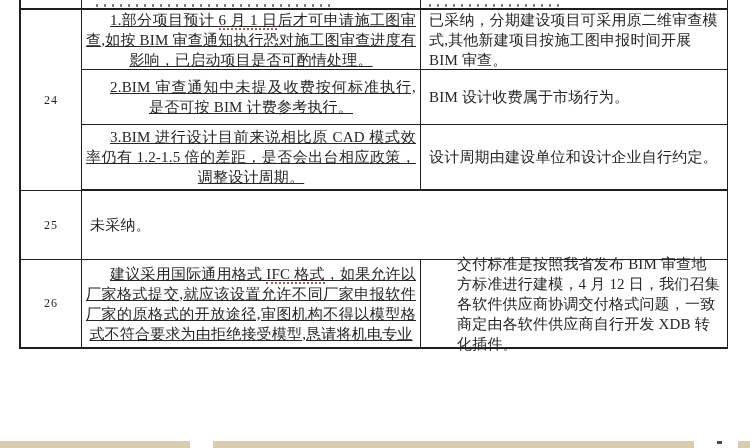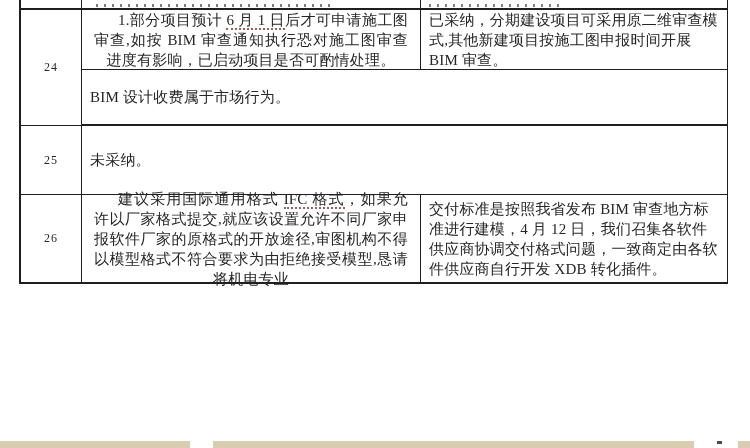--- a/index.html
+++ b/index.html
@@ -20,25 +20,25 @@
   .f1{left:14px;width:240px;}
   .f2{left:8px;width:132px;}
 
   .group{display:flex;border-bottom:1px solid var(--border);}
   .group.last{border-bottom-width:2px;}
   .numcell{width:60px;border-right:1px solid var(--border);display:flex;align-items:center;justify-content:center;font-size:12px;letter-spacing:1px;}
   .subcol{flex:1;display:flex;flex-direction:column;}
   .subrow{display:flex;}
   .subrow.bb{border-bottom:1px solid var(--border);}
   .s1{height:59px;}.s2{height:54px;}.s3{height:64px;}.s4{height:92px;}
-  .s25{height:68px;}.s26{height:87px;}
+  .s25{height:68px;}.s26{height:87px;gap:28px;}
 
   .qcell{width:339px;box-sizing:border-box;border-right:1px solid var(--border);display:flex;align-items:center;padding:1px 4px;}
   .acell{flex:1;display:flex;align-items:center;padding:2px 6px 2px 8px;}
-  .qp{margin:8px;width:100%;font-size:15px;line-height:20px;letter-spacing:.2px;text-align:justify;text-align-last:center;text-indent:24px;}
+  .qp{margin:0;width:100%;font-size:15px;line-height:20px;letter-spacing:.2px;text-align:justify;text-align-last:center;text-indent:24px;text-decoration:underline;}
   .ap{margin:0;width:100%;font-size:15px;line-height:20px;letter-spacing:.2px;text-align:left;}
   .squiggle{border-bottom:2px dotted var(--squiggle);}
 
   
   .strip{position:absolute;left:0;top:441px;width:750px;height:7px;background:var(--strip);}
   .notch{position:absolute;top:0;height:7px;background:#ffffff;}
   .n1{left:190px;width:23px;}
   .n2{left:694px;width:44px;}
   .tick{position:absolute;left:23px;top:0;width:5px;height:3px;background:#4a4a4a;}
 </style>
@@ -63,22 +63,33 @@
       <div class="subcol">
         <div class="subrow bb s1">
           <div class="qcell">
               <p class="qp"><span>1.部分项目预计 </span><span class="squiggle">6 月 1 日</span><span>后才可申请施工图审查,如按 BIM 审查通知执行恐对施工图审查进度有影响，已启动项目是否可酌情处理。</span></p>
             </div>
           <div class="acell">
               <p class="ap">已采纳，分期建设项目可采用原二维审查模式,其他新建项目按施工图申报时间开展 BIM 审查。</p>
             </div>
         </div>
         <div class="subrow bb s2">
+          <div class="qcell">
+              <p class="qp"><span>2.BIM 审查通知中未提及收费按何标准执行,是否可按 BIM 计费参考执行。</span></p>
+            </div>
           <div class="acell">
               <p class="ap">BIM 设计收费属于市场行为。</p>
+            </div>
+        </div>
+        <div class="subrow bb s3">
+          <div class="qcell">
+              <p class="qp"><span>3.BIM 进行设计目前来说相比原 CAD 模式效率仍有 1.2-1.5 倍的差距，是否会出台相应政策，调整设计周期。</span></p>
+            </div>
+          <div class="acell">
+              <p class="ap">设计周期由建设单位和设计企业自行约定。</p>
             </div>
         </div>
       </div>
     </div>
 
     <div class="group">
       <div class="numcell">25</div>
       <div class="subcol">
         <div class="subrow s25">
           <div class="acell">

